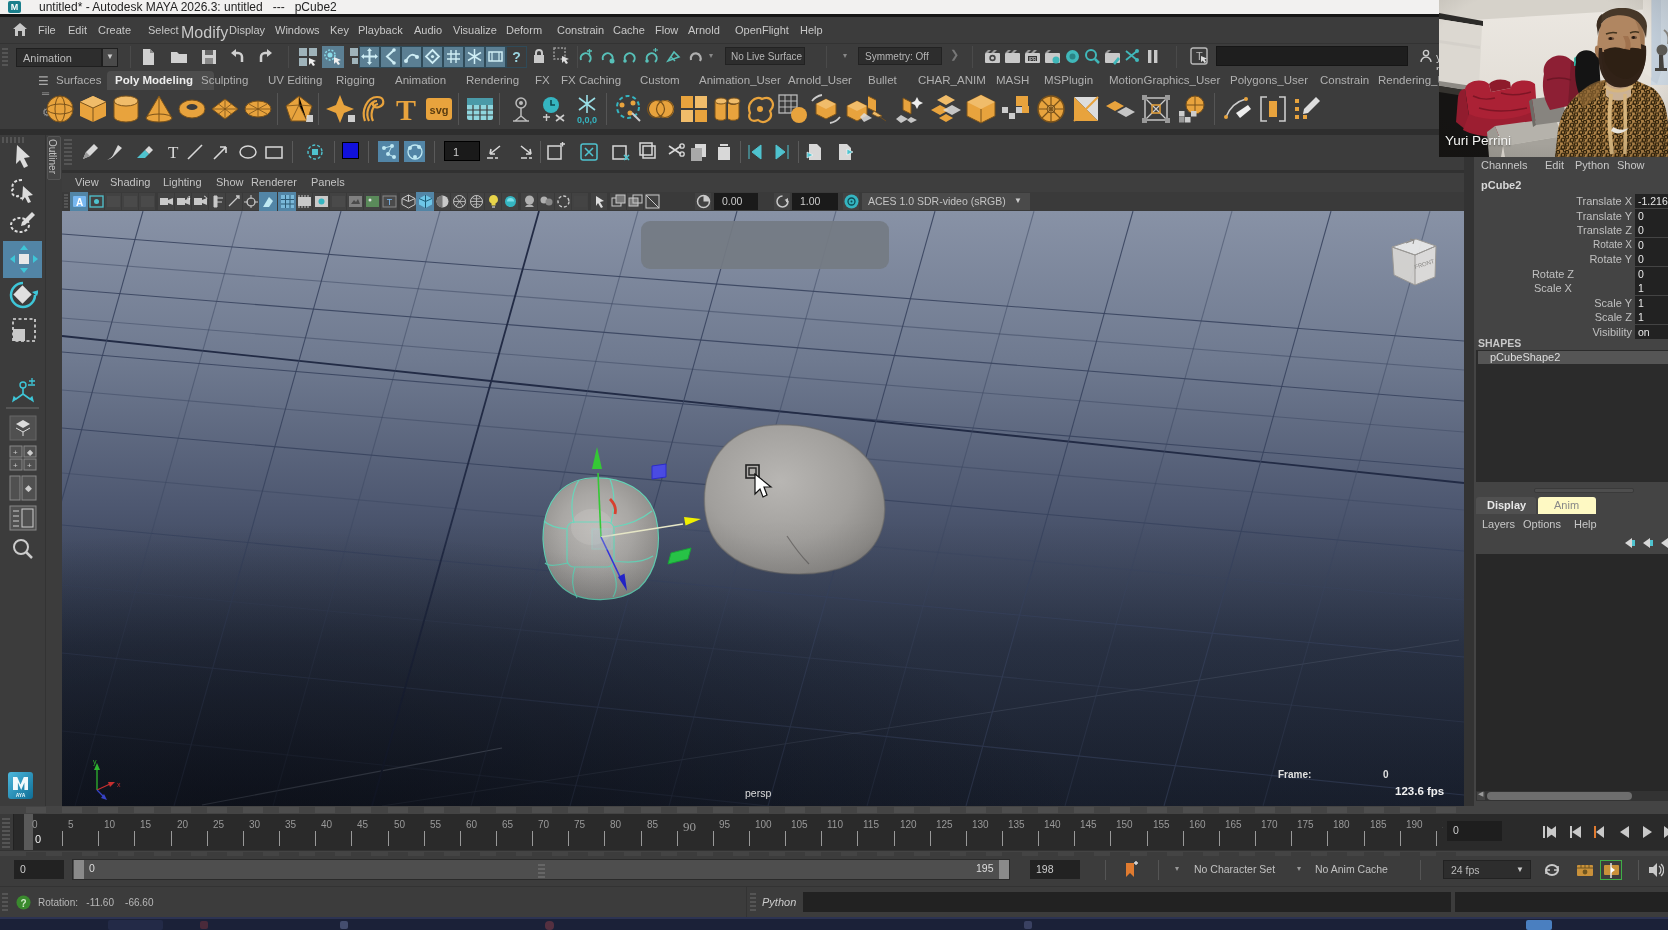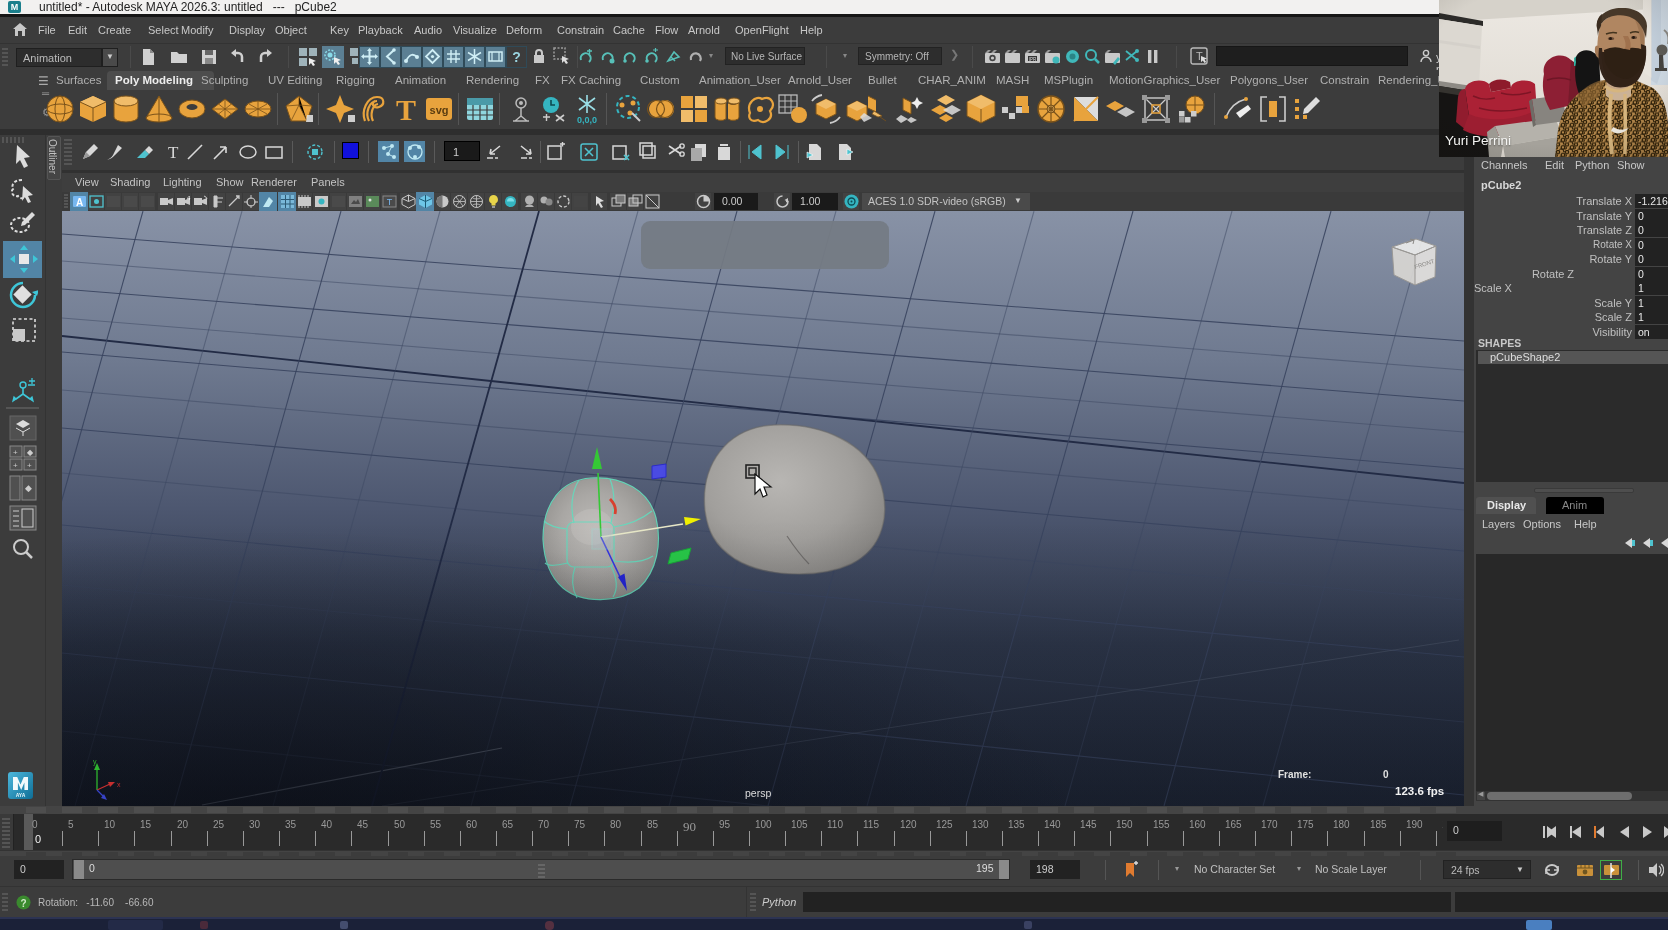--- a/index.html
+++ b/index.html
@@ -16,23 +16,23 @@
 <div class="abs" style="left:0;top:14px;width:1439px;height:3px;background:#161616;"></div>
 
 <div class="abs" style="left:0;top:17px;width:1439px;height:26px;background:#3c3c3c;">
 <svg class="abs" style="left:13px;top:6px" width="14" height="13" viewBox="0 0 14 13">
       <path d="M7 0 L14 6 L12 6 L12 13 L9 13 L9 8 L5 8 L5 13 L2 13 L2 6 L0 6 Z" fill="#c8c8c8"></path>
     </svg>
 <span class="abs" style="left:38px;top:7px;font-size:11px;color:#c8c8c8;">File</span>
 <span class="abs" style="left:68px;top:7px;font-size:11px;color:#c8c8c8;">Edit</span>
 <span class="abs" style="left:98px;top:7px;font-size:11px;color:#c8c8c8;">Create</span>
 <span class="abs" style="left:148px;top:7px;font-size:11px;color:#c8c8c8;">Select</span>
-<span class="abs" style="left:181px;top:7px;font-size:11px;color:#c8c8c8;">Modify</span>
+<span class="abs" style="left:181px;top:7px;font-size:16px;color:#c8c8c8;">Modify</span>
 <span class="abs" style="left:229px;top:7px;font-size:11px;color:#c8c8c8;">Display</span>
-<span class="abs" style="left:275px;top:7px;font-size:11px;color:#c8c8c8;">Object</span>
+<span class="abs" style="left:275px;top:7px;font-size:11px;color:#c8c8c8;">Windows</span>
 <span class="abs" style="left:330px;top:7px;font-size:11px;color:#c8c8c8;">Key</span>
 <span class="abs" style="left:358px;top:7px;font-size:11px;color:#c8c8c8;">Playback</span>
 <span class="abs" style="left:414px;top:7px;font-size:11px;color:#c8c8c8;">Audio</span>
 <span class="abs" style="left:453px;top:7px;font-size:11px;color:#c8c8c8;">Visualize</span>
 <span class="abs" style="left:506px;top:7px;font-size:11px;color:#c8c8c8;">Deform</span>
 <span class="abs" style="left:557px;top:7px;font-size:11px;color:#c8c8c8;">Constrain</span>
 <span class="abs" style="left:613px;top:7px;font-size:11px;color:#c8c8c8;">Cache</span>
 <span class="abs" style="left:655px;top:7px;font-size:11px;color:#c8c8c8;">Flow</span>
 <span class="abs" style="left:688px;top:7px;font-size:11px;color:#c8c8c8;">Arnold</span>
 <span class="abs" style="left:735px;top:7px;font-size:11px;color:#c8c8c8;">OpenFlight</span>
@@ -977,21 +977,21 @@
       <span class="abs" style="left:3px;top:1px;font-size:10.5px;color:#e8e8e8;white-space:nowrap;">0</span>
     </div>
 <span class="abs" style="left:0;top:96.0px;width:158px;text-align:right;font-size:11px;color:#c0c0c0;">Rotate Y</span>
 <div class="abs" style="left:161px;top:95.0px;width:33px;height:14px;background:#222222;">
       <span class="abs" style="left:3px;top:1px;font-size:10.5px;color:#e8e8e8;white-space:nowrap;">0</span>
     </div>
 <span class="abs" style="left:0;top:110.5px;width:158px;text-align:center;font-size:11px;color:#c0c0c0;">Rotate Z</span>
 <div class="abs" style="left:161px;top:109.5px;width:33px;height:14px;background:#222222;">
       <span class="abs" style="left:3px;top:1px;font-size:10.5px;color:#e8e8e8;white-space:nowrap;">0</span>
     </div>
-<span class="abs" style="left:0;top:125.0px;width:158px;text-align:left;font-size:11px;color:#c0c0c0;">Scale X</span>
+<span class="abs" style="left:0;top:125.0px;width:158px;text-align:center;font-size:11px;color:#c0c0c0;">Scale X</span>
 <div class="abs" style="left:161px;top:124.0px;width:33px;height:14px;background:#222222;">
       <span class="abs" style="left:3px;top:1px;font-size:10.5px;color:#e8e8e8;white-space:nowrap;">1</span>
     </div>
 <span class="abs" style="left:0;top:139.5px;width:158px;text-align:right;font-size:11px;color:#c0c0c0;">Scale Y</span>
 <div class="abs" style="left:161px;top:138.5px;width:33px;height:14px;background:#222222;">
       <span class="abs" style="left:3px;top:1px;font-size:10.5px;color:#e8e8e8;white-space:nowrap;">1</span>
     </div>
 <span class="abs" style="left:0;top:154.0px;width:158px;text-align:right;font-size:11px;color:#c0c0c0;">Scale Z</span>
 <div class="abs" style="left:161px;top:153.0px;width:33px;height:14px;background:#222222;">
       <span class="abs" style="left:3px;top:1px;font-size:10.5px;color:#e8e8e8;white-space:nowrap;">1</span>
@@ -1002,21 +1002,21 @@
     </div>
 <span class="abs" style="left:4px;top:180px;font-size:10.5px;font-weight:bold;color:#c8c8c8;">SHAPES</span>
 <div class="abs" style="left:2px;top:193px;width:192px;height:132px;background:#2b2b2b;"></div>
 <div class="abs" style="left:4px;top:194px;width:190px;height:13px;background:#555555;">
       <span class="abs" style="left:12px;top:0px;font-size:11px;color:#ddd;">pCubeShape2</span>
     </div>
 <div class="abs" style="left:60px;top:331px;width:100px;height:5px;background:#4e4e4e;border:1px solid #3a3a3a;border-radius:2px;"></div>
 <div class="abs" style="left:2px;top:340px;width:60px;height:17px;background:#505050;border-radius:3px 3px 0 0;">
       <span class="abs" style="left:11px;top:2px;font-size:11px;color:#e8e8e8;font-weight:bold;">Display</span>
     </div>
-<div class="abs" style="left:72px;top:340px;width:58px;height:17px;background:#000000;border-radius:3px 3px 0 0;">
+<div class="abs" style="left:64px;top:340px;width:58px;height:17px;background:#fef9c3;border-radius:3px 3px 0 0;">
       <span class="abs" style="left:16px;top:2px;font-size:11px;color:#888;">Anim</span>
     </div>
 <span class="abs" style="left:8px;top:361px;font-size:11px;color:#c8c8c8;">Layers</span>
 <span class="abs" style="left:49px;top:361px;font-size:11px;color:#c8c8c8;">Options</span>
 <span class="abs" style="left:100px;top:361px;font-size:11px;color:#c8c8c8;">Help</span>
 <svg class="abs" style="left:148px;top:380px" width="15" height="12" viewBox="0 0 15 12">
       <path d="M10 1 L3 6 L10 11 z" fill="#d8d8d8"></path>
       <path d="M10 3 h3 v6 h-3" fill="#4fc3cf"></path>
     </svg>
 <svg class="abs" style="left:166px;top:380px" width="15" height="12" viewBox="0 0 15 12">
@@ -1217,21 +1217,21 @@
     </div>
 <div class="abs" style="left:1105px;top:4px;width:1px;height:20px;background:#555;"></div>
 <svg class="abs" style="left:1122px;top:5px" width="18" height="18" viewBox="0 0 18 18">
       <path d="M4 2 h8 v14 l-4 -4 l-4 4 z" fill="#e07b30"></path>
       <path d="M12 2 h4 M14 0 v4" stroke="#ddd" stroke-width="1.4"></path>
     </svg>
 <div class="abs" style="left:1158px;top:4px;width:1px;height:20px;background:#555;"></div>
 <span class="abs" style="left:1175px;top:8px;font-size:8px;color:#999;">▾</span>
 <span class="abs" style="left:1194px;top:7px;font-size:10.5px;color:#c0c0c0;white-space:nowrap;">No Character Set</span>
 <span class="abs" style="left:1297px;top:8px;font-size:8px;color:#999;">▾</span>
-<span class="abs" style="left:1315px;top:7px;font-size:10.5px;color:#c0c0c0;white-space:nowrap;">No Scale Layer</span>
+<span class="abs" style="left:1315px;top:7px;font-size:10.5px;color:#c0c0c0;white-space:nowrap;">No Anim Cache</span>
 <div class="abs" style="left:1420px;top:4px;width:1px;height:20px;background:#555;"></div>
 <div class="abs" style="left:1443px;top:4px;width:88px;height:19px;background:#2d2d2d;border:1px solid #222;">
       <span class="abs" style="left:7px;top:3px;font-size:10.5px;color:#bbb;">24 fps</span>
       <span class="abs" style="right:6px;top:4px;font-size:8px;color:#ccc;">▼</span>
     </div>
 <svg class="abs" style="left:1543px;top:6px" width="18" height="16" viewBox="0 0 18 16">
       <path d="M3 8 a6 5 0 0 1 12 0 M15 8 a6 5 0 0 1 -12 0" stroke="#c9c9c9" stroke-width="2" fill="none"></path>
       <path d="M15 4 v4 h-4 M3 12 v-4 h4" stroke="#c9c9c9" stroke-width="1.6" fill="none"></path>
     </svg>
 <svg class="abs" style="left:1576px;top:6px" width="18" height="16" viewBox="0 0 18 16">

